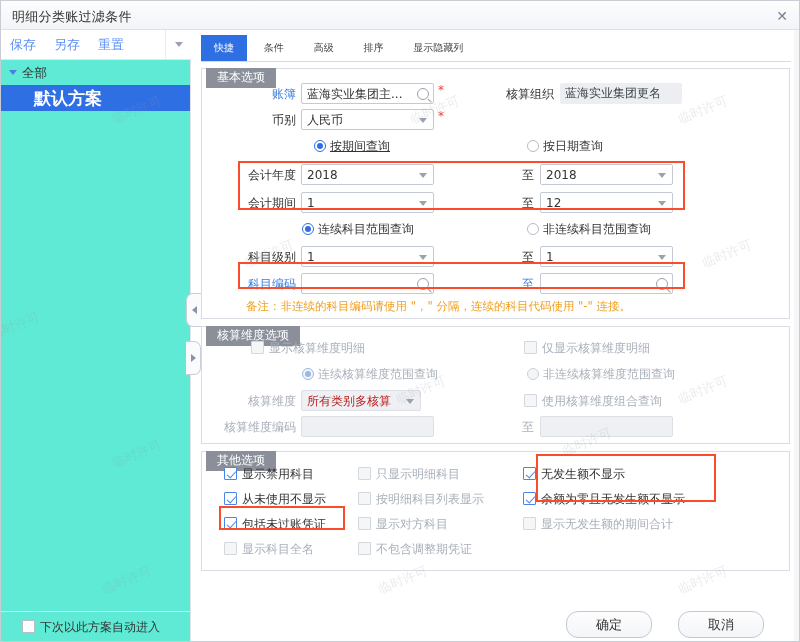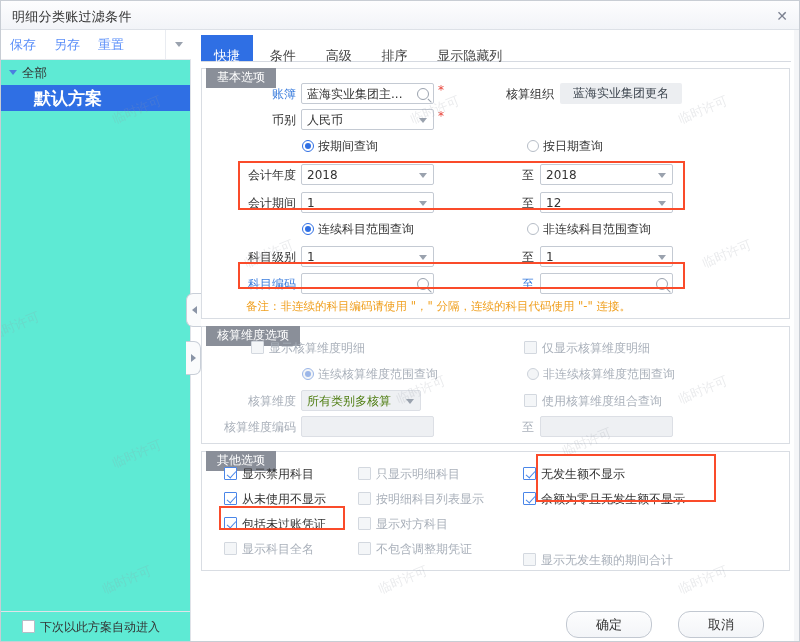--- a/index.html
+++ b/index.html
@@ -99,21 +99,21 @@
     background: #ffffff;
   }
 
   
   .tabbar {
     position: absolute; left: 9px; top: 5px; width: 590px; height: 27px;
     border-bottom: 1px solid #d6dae1;
   }
   .tab {
     display: inline-block; height: 26px; line-height: 26px;
-    padding: 8px 13px; font-size: 13px; color: #444;
+    padding: 0 13px; font-size: 10px; color: #444;
     cursor: pointer; vertical-align: top;
   }
   .tab.active { background: #2f6fe4; color: #ffffff; }
 
   
   .group {
     position: absolute; left: 9px; width: 589px;
     border: 1px solid #d9dde3; background: #ffffff;
   }
   .group-title {
@@ -138,21 +138,21 @@
     font-size: 12px; color: #333; white-space: nowrap; overflow: hidden;
     line-height: 17px;
   }
   .field .adorn {
     position: absolute; right: 3px; top: 2px; width: 15px; height: 16px;
     display: flex; align-items: center; justify-content: center;
     color: #9aa2ae; cursor: pointer;
   }
   .field.dis { background: #eef0f3; border-color: #dcdfe5; }
   .field.plain { border: none; background: #eceef1; }
-  .field.plain .val { right: 5px; color: #3e4650; text-align: center; }
+  .field.plain .val { right: 5px; color: #3e4650; }
 
   .mag {
     width: 12px; height: 12px; border: 1.4px solid #9aa2ae; border-radius: 50%;
     position: relative;
   }
   .mag::after {
     content: ''; position: absolute; right: -4px; bottom: -2px;
     width: 5px; height: 1.4px; background: #9aa2ae; transform: rotate(45deg);
   }
   .chev { width:0;height:0;border-left:4px solid transparent;border-right:4px solid transparent;border-top:5px solid #9aa2ae; }
@@ -290,21 +290,21 @@
 
         <div class="lbl" style="left:42px; top:43px; width:52px;">币别</div>
         <div class="field" style="left:99px; top:40px; width:133px;">
           <span class="val">人民币</span>
           <span class="adorn">
               <i class="chev"></i>
             </span>
         </div>
         <div class="req" style="left:236px; top:40px;">*</div>
 
-        <div class="radio on" style="left:100px; top:69px;">
+        <div class="radio on" style="left:112px; top:69px;text-decoration:underline;">
           <span class="dot"></span><span>按期间查询</span>
         </div>
         <div class="radio" style="left:325px; top:69px;">
           <span class="dot"></span><span>按日期查询</span>
         </div>
 
         <div class="lbl" style="left:32px; top:98px; width:62px;">会计年度</div>
         <div class="field" style="left:99px; top:95px; width:133px;">
           <span class="val">2018</span>
           <span class="adorn">
@@ -389,21 +389,21 @@
 
         <div class="radio dis on" style="left:100px; top:39px;">
           <span class="dot"></span><span>连续核算维度范围查询</span>
         </div>
         <div class="radio dis" style="left:325px; top:39px;">
           <span class="dot"></span><span>非连续核算维度范围查询</span>
         </div>
 
         <div class="lbl muted" style="left:32px; top:66px; width:62px;">核算维度</div>
         <div class="field dis" style="left:99px; top:63px; width:120px;">
-          <span class="val" style="color:#4d7c0f;">所有类别多核算</span>
+          <span class="val" style="color:#b91c1c;">所有类别多核算</span>
           <span class="adorn">
               <i class="chev"></i>
             </span>
         </div>
         <div class="cb dis" style="left:322px; top:66px;">
           <span class="box"></span><span>使用核算维度组合查询</span>
         </div>
 
         <div class="lbl muted" style="left:8px; top:92px; width:86px;">核算维度编码</div>
         <div class="field dis" style="left:99px; top:89px; width:133px;">
@@ -446,21 +446,21 @@
         <div class="cb dis" style="left:156px; top:89px;">
           <span class="box"></span><span>不包含调整期凭证</span>
         </div>
 
         <div class="cb on" style="left:321px; top:14px;">
           <span class="box"></span><span>无发生额不显示</span>
         </div>
         <div class="cb on" style="left:321px; top:39px;">
           <span class="box"></span><span>余额为零且无发生额不显示</span>
         </div>
-        <div class="cb dis" style="left:321px; top:64px;margin-top:36px;">
+        <div class="cb dis" style="left:321px; top:64px;">
           <span class="box"></span><span>显示无发生额的期间合计</span>
         </div>
 
       </div>
     </div>
 
     <div class="btn" style="left:374px; top:581px;">确定</div>
     <div class="btn" style="left:486px; top:581px;">取消</div>
 
   </div>

